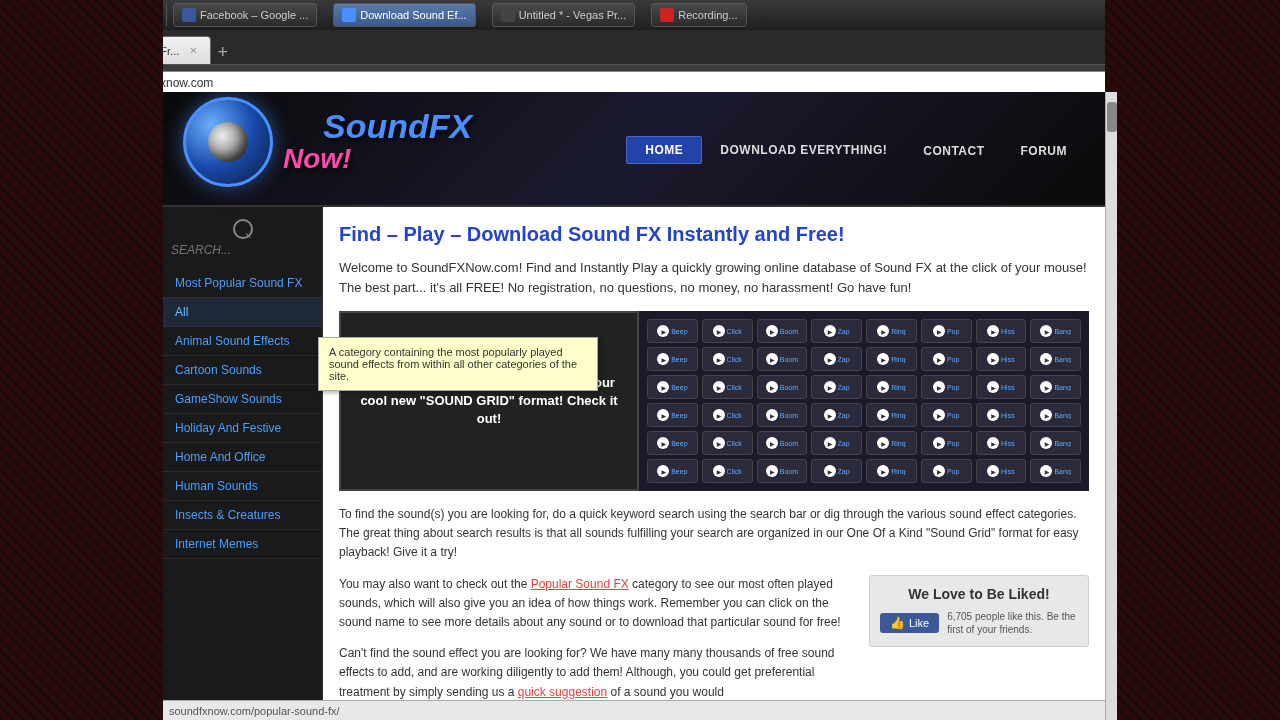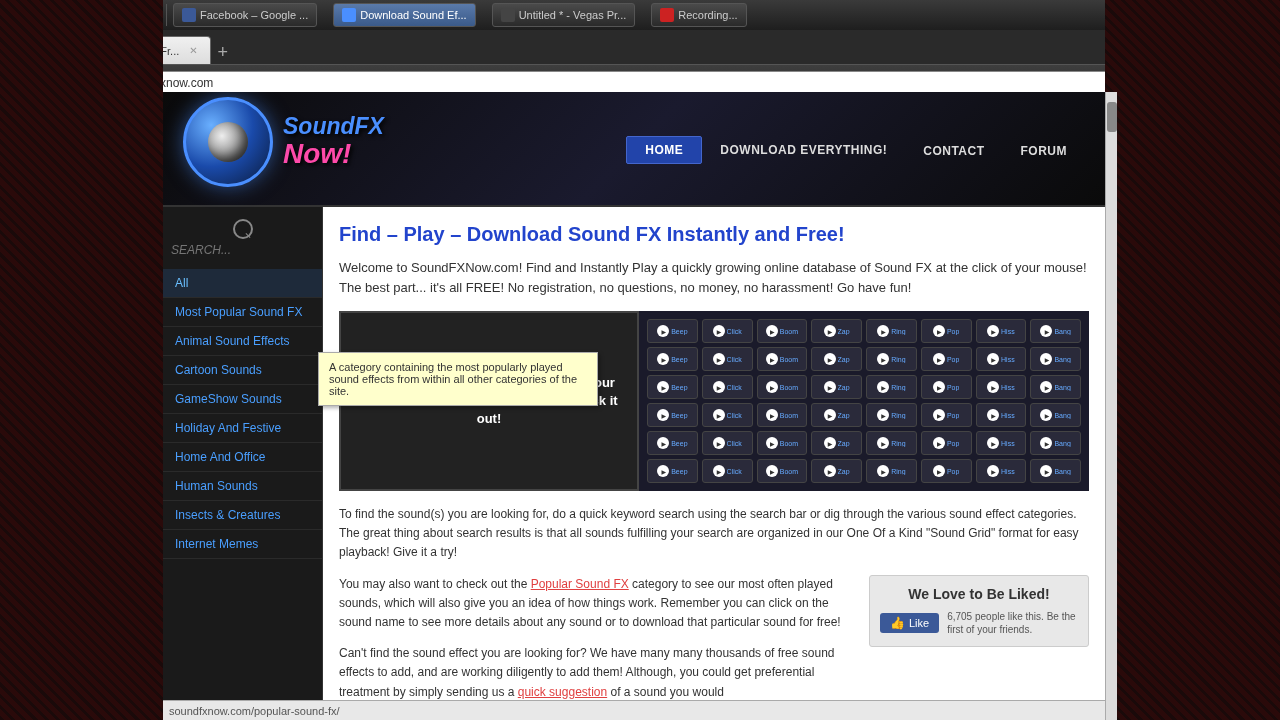--- a/index.html
+++ b/index.html
@@ -89,21 +89,21 @@
       width: 90px; height: 90px; background: radial-gradient(ellipse at 30% 30%, #6ab0ff, #1a4aaa 50%, #0a1a3a);
       border-radius: 50%; display: flex; align-items: center; justify-content: center;
       border: 3px solid #4a8fff; box-shadow: 0 0 20px rgba(74,143,255,0.5);
       position: relative; overflow: hidden;
     }
     .logo-ball {
       width: 40px; height: 40px; background: radial-gradient(circle at 35% 35%, #eee, #888 60%, #333);
       border-radius: 50%; box-shadow: inset -5px -5px 10px rgba(0,0,0,0.5);
     }
     .logo-text-wrap { margin-left: 10px; }
-    .logo-soundfx { font-size: 23px; font-weight: bold; font-style: italic; color: white; text-shadow: 2px 2px 4px #000; line-height: 1; }
+    .logo-soundfx { font-size: 34px; font-weight: bold; font-style: italic; color: white; text-shadow: 2px 2px 4px #000; line-height: 1; margin-left: 40px; }
     .logo-soundfx span { color: #4a8fff; }
     .logo-now { font-size: 28px; font-weight: bold; font-style: italic; color: #ff4aaa; text-shadow: 2px 2px 4px #000; }
 
     
     #main-nav {
       display: flex; gap: 0; margin-right: 0; padding-bottom: 8px; align-items: flex-end;
     }
     .nav-item {
       padding: 6px 18px; color: #ddd; font-size: 12px; font-weight: bold; text-transform: uppercase;
       cursor: pointer; letter-spacing: 0.5px;
@@ -131,21 +131,21 @@
     #search-input {
       background: transparent; border: none; color: #888; font-size: 12px; font-style: italic; outline: none; width: 100%;
     }
     .sidebar-item {
       padding: 7px 12px; color: #4a9fff; font-size: 12px; cursor: pointer; border-bottom: 1px solid #2a2a2a;
     }
     .sidebar-item.active { color: #6abfff; background: #1e2a3a; }
 
     
     #tooltip {
-      position: absolute; left: 155px; top: 260px; background: #ffffcc; border: 1px solid #aaa;
+      position: absolute; left: 155px; top: 245px; background: #ffffcc; border: 1px solid #aaa;
       padding: 8px 10px; font-size: 11px; color: #333; width: 280px; z-index: 100;
       box-shadow: 2px 2px 4px rgba(0,0,0,0.3);
     }
 
     
     #main-content {
       flex: 1; background: white; padding: 16px; overflow: hidden;
     }
     .page-title {
       font-size: 20px; color: #2244cc; font-weight: bold; margin-bottom: 12px;
@@ -319,22 +319,22 @@
         </div>
       </div>
 
       <div id="content-area">
 
         <div id="sidebar">
           <div class="search-bar">
             <div class="search-icon-circle"></div>
             <input id="search-input" type="text" placeholder="SEARCH..." style="">
           </div>
+          <div class="sidebar-item">Most Popular Sound FX</div>
           <div class="sidebar-item active">All</div>
-          <div class="sidebar-item">Most Popular Sound FX</div>
           <div class="sidebar-item">Animal Sound Effects</div>
           <div class="sidebar-item">Cartoon Sounds</div>
           <div class="sidebar-item">GameShow Sounds</div>
           <div class="sidebar-item">Holiday And Festive</div>
           <div class="sidebar-item">Home And Office</div>
           <div class="sidebar-item">Human Sounds</div>
           <div class="sidebar-item">Insects &amp; Creatures</div>
           <div class="sidebar-item">Internet Memes</div>
         </div>
 

